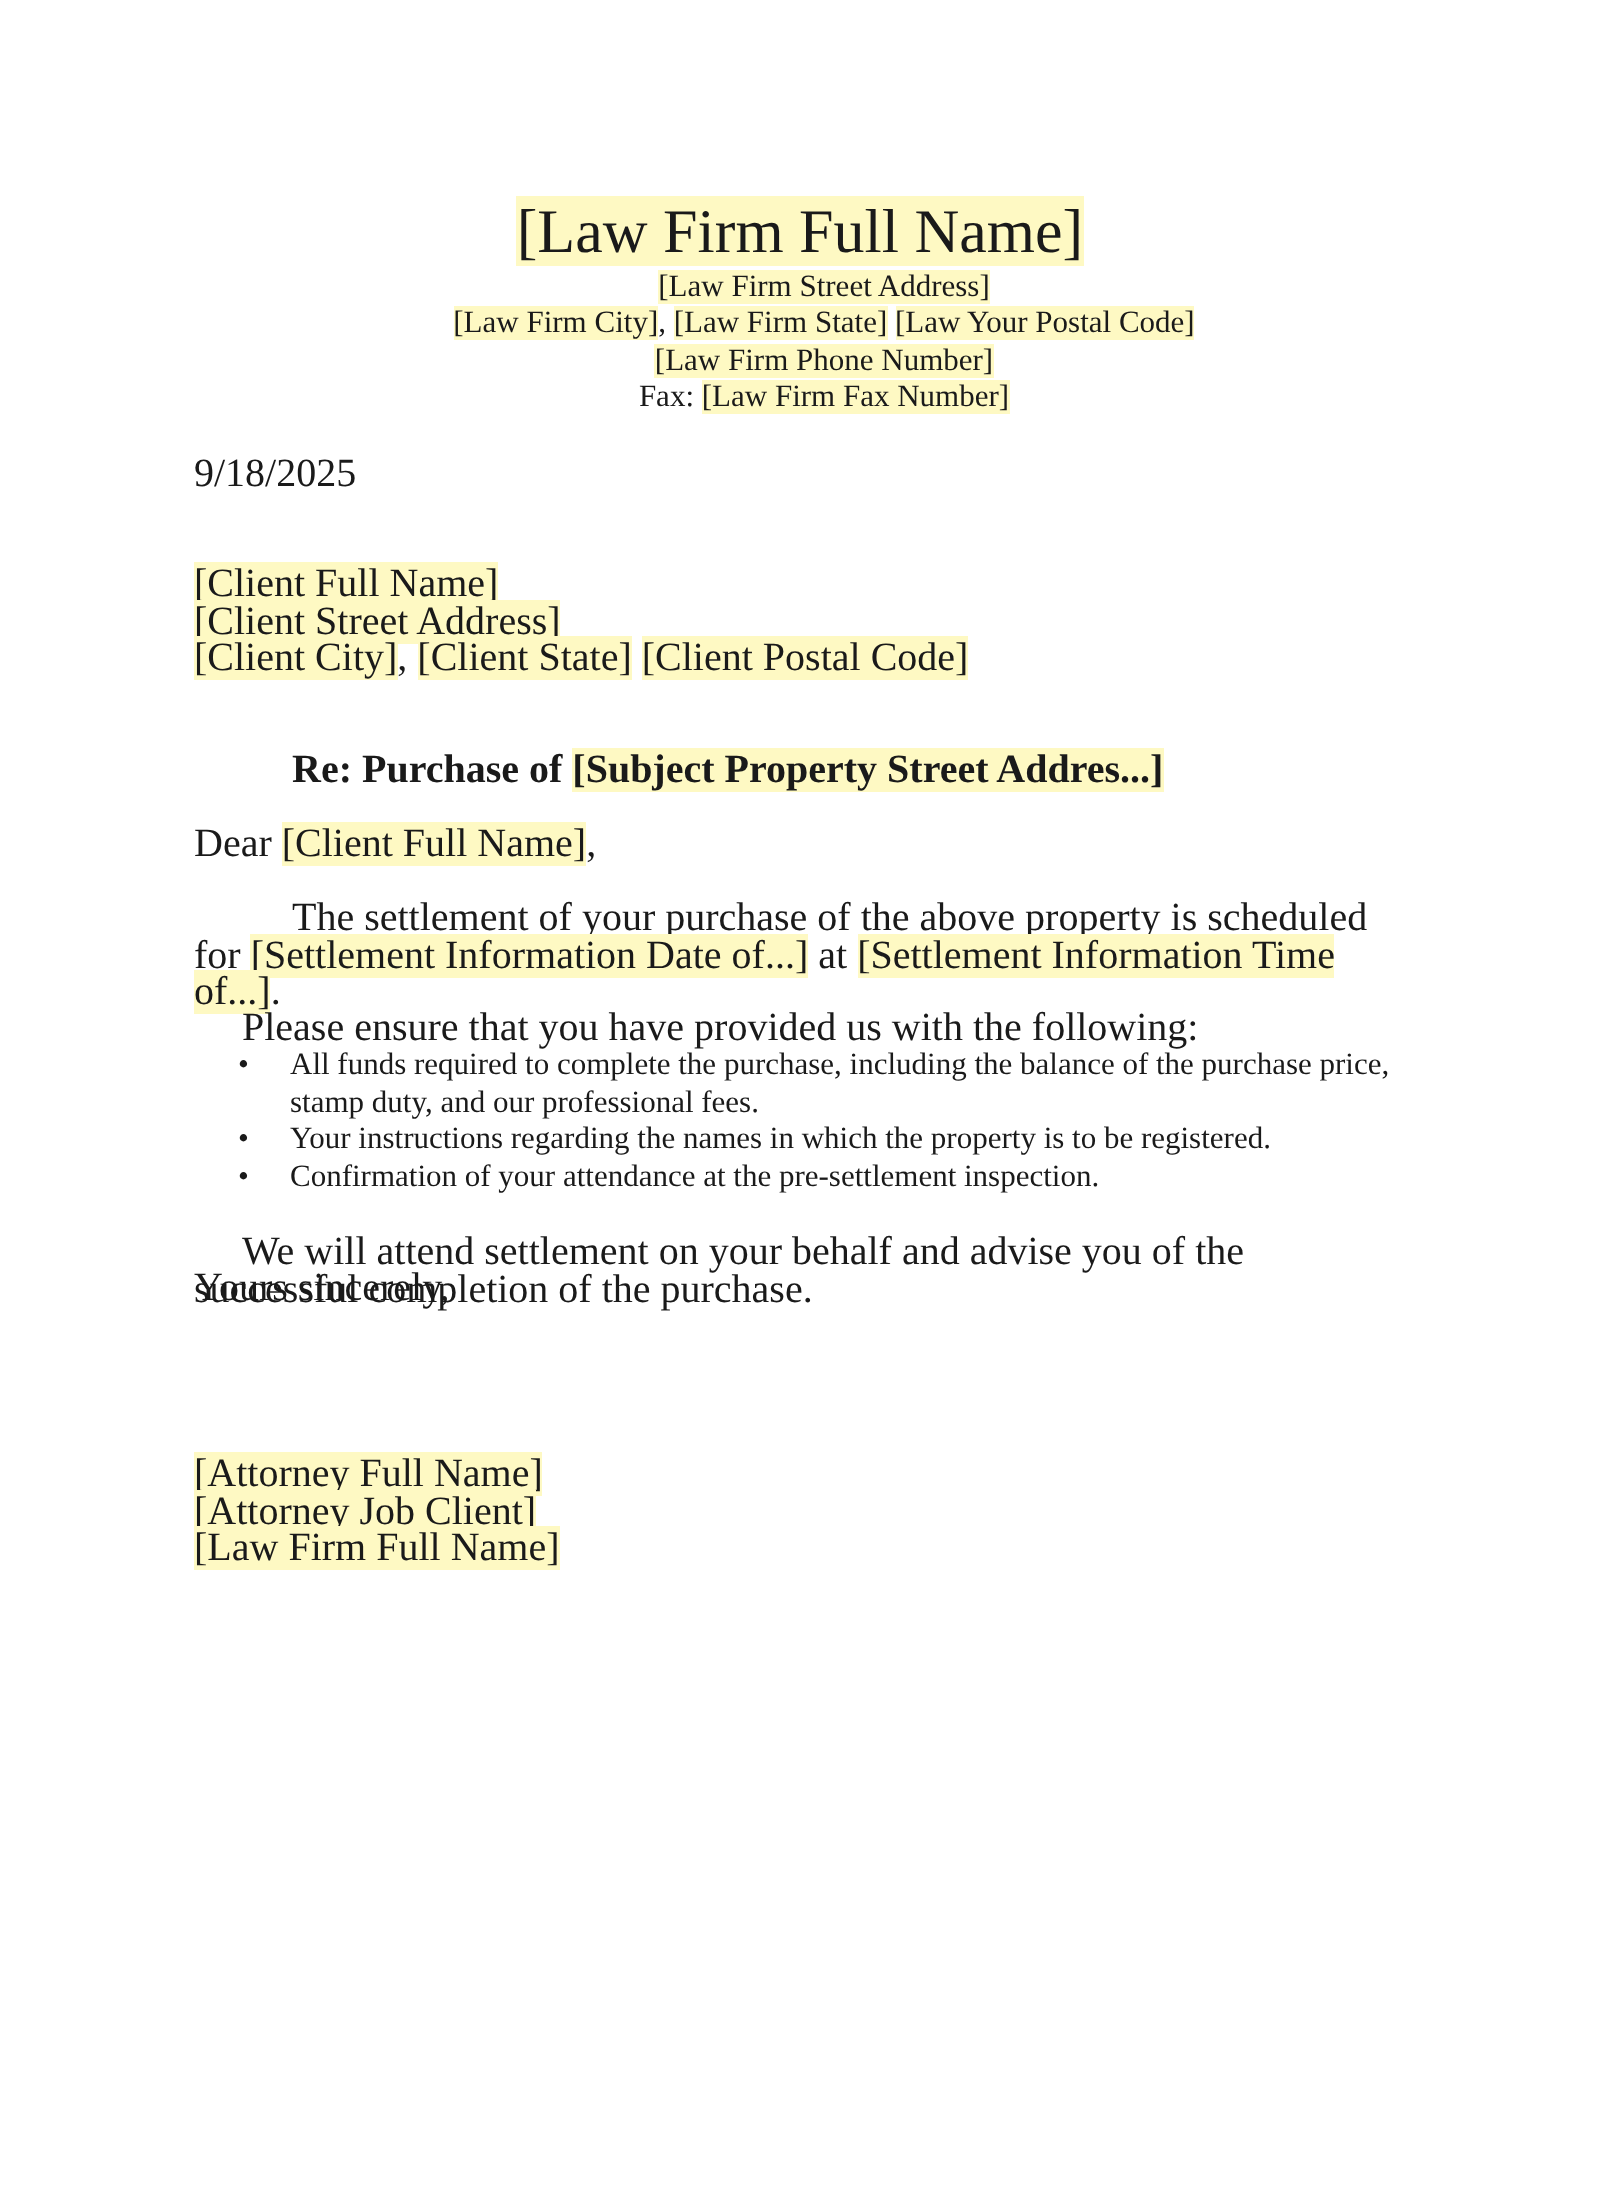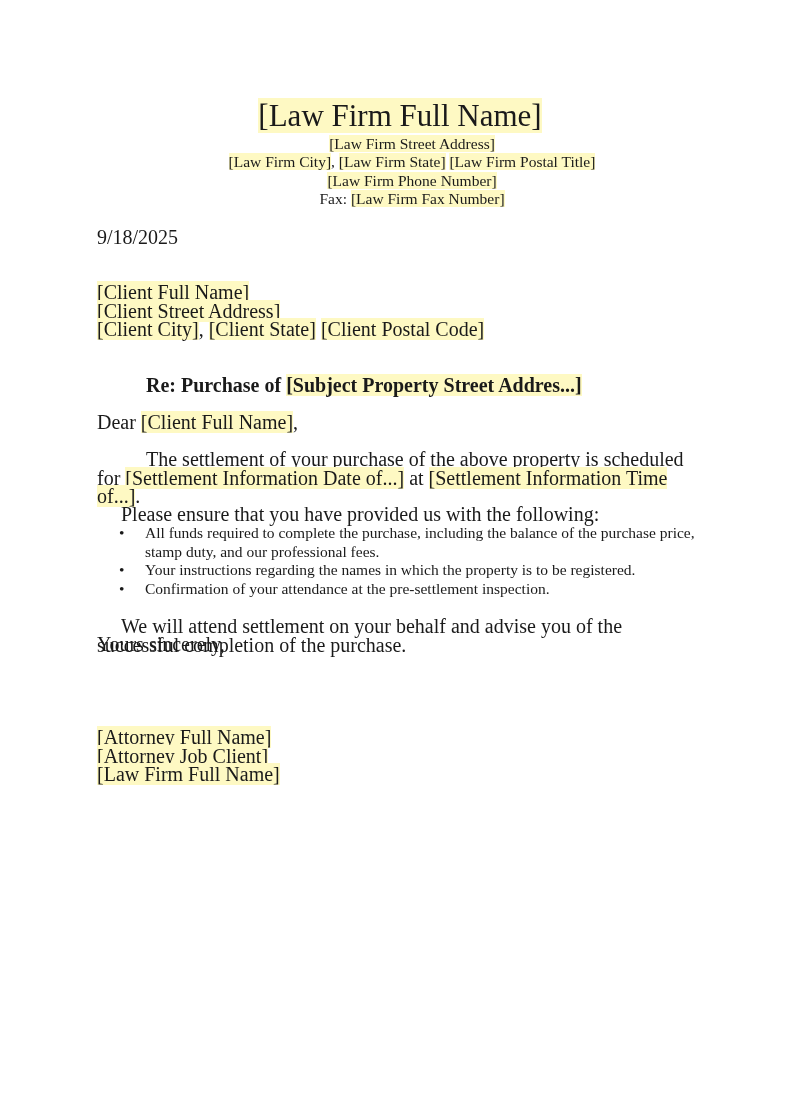--- a/index.html
+++ b/index.html
@@ -34,21 +34,21 @@
 
 <div class="page">
 
   <div class="hdr firm-name">
     <span class="hl">[Law Firm Full Name]</span>
   </div>
   <div class="hdr hdr-line l1">
     <span class="hl">[Law Firm Street Address]</span>
   </div>
   <div class="hdr hdr-line l2">
-    <span class="hl">[Law Firm City]</span><span>, </span><span class="hl">[Law Firm State]</span> <span class="hl">[Law Firm Postal Title]</span>
+    <span class="hl">[Law Firm City]</span><span>, </span><span class="hl">[Law Firm State]</span> <span class="hl">[Law Your Postal Code]</span>
   </div>
   <div class="hdr hdr-line l4">
     <span>Fax: </span><span class="hl">[Law Firm Fax Number]</span>
   </div>
   <div class="hdr hdr-line l3">
     <span class="hl">[Law Firm Phone Number]</span>
   </div>
 
   <div class="blk date">9/18/2025</div>
 

